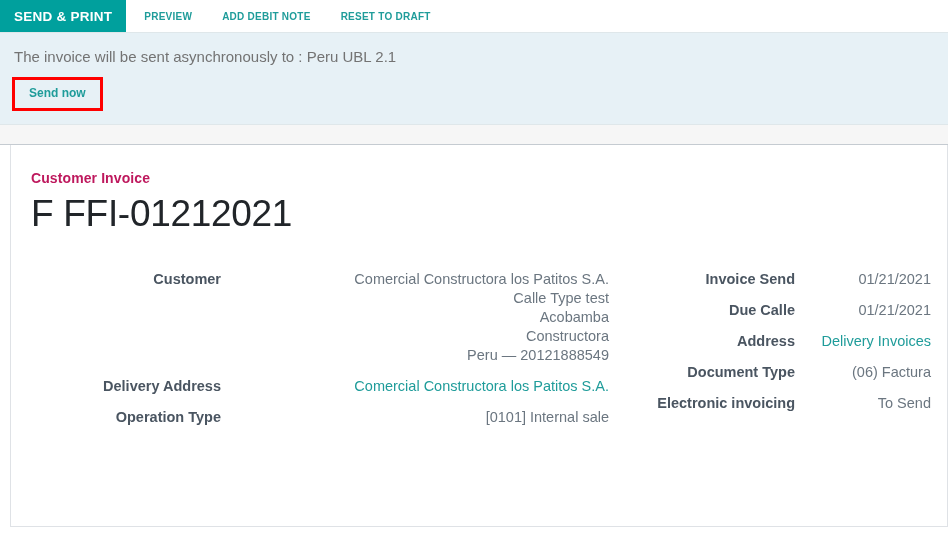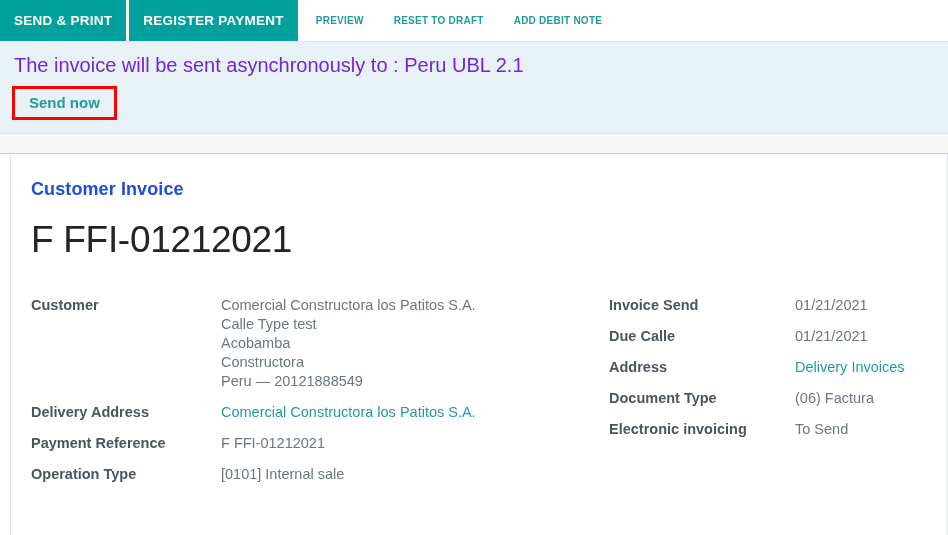--- a/index.html
+++ b/index.html
@@ -11,21 +11,21 @@
     height: 535px;
     overflow: hidden;
     background: #ffffff;
     font-family: "Liberation Sans", sans-serif;
     -webkit-font-smoothing: antialiased;
   }
 
   
   .toolbar {
     position: relative;
-    height: 41px;
+    height: 32px;
     background: #ffffff;
     display: flex;
     align-items: stretch;
     padding: 0;
     box-sizing: border-box;
   }
   .btn-primary {
     display: flex;
     align-items: center;
     justify-content: center;
@@ -63,37 +63,37 @@
   
   .banner {
     background: #e7f1f6;
     border-top: 1px solid #dfe7ea;
     border-bottom: 1px solid #dfe7ea;
     padding: 14px 0 17px 12px;
     box-sizing: border-box;
     height: 93px;
   }
   .banner-text {
-    color: #6d28d9;
-    font-size: 20px;
+    color: #737373;
+    font-size: 15px;
     line-height: 19px;
     margin: 0 0 11px 2px;
   }
   .send-now-wrap {
     display: inline-block;
     border: 3px solid #ff0000;
     padding: 0;
     line-height: 0;
   }
   .send-now {
     display: inline-block;
     background: transparent;
     border: none;
     color: #1f9c9a;
-    font-size: 15px;
+    font-size: 12px;
     font-weight: bold;
     padding: 4px 14px 5px 14px;
     cursor: pointer;
     font-family: "Liberation Sans", sans-serif;
     line-height: 19px;
   }
 
   
   .gutter {
     height: 19px;
@@ -112,39 +112,40 @@
     background: #ffffff;
     border-left: 1px solid #dfe2e6;
     border-right: 1px solid #dfe2e6;
     border-bottom: 1px solid #dfe2e6;
     box-sizing: border-box;
     height: 100%;
     padding: 25px 16px 0 20px;
   }
 
   .sheet-subtitle {
-    color: #1d4ed8;
-    font-size: 18px;
-    font-weight: bold;
-    margin: 0 0 18px 0;
+    color: #be185d;
+    font-size: 14px;
+    font-weight: bold;
+    margin: 0 0 6px 0;
     letter-spacing: .1px;
   }
   .sheet-title {
     color: #212529;
     font-size: 37px;
     font-weight: normal;
     margin: 0 0 34px 0;
     line-height: 44px;
     letter-spacing: -.3px;
   }
 
   
   .columns {
     display: flex;
     align-items: flex-start;
+    text-align: right;
   }
   .col-left  { width: 578px; flex: 0 0 578px; }
   .col-right { flex: 1 1 auto; }
 
   table.fields {
     border-collapse: collapse;
     width: 100%;
   }
   table.fields td {
     padding: 0 0 12px 0;
@@ -167,24 +168,23 @@
     cursor: pointer;
   }
   .addr-line { display: block; color: #6b7680; }
   .addr-line.first { margin-bottom: 0; }
 </style>
 </head>
 <body>
 
 <div class="toolbar">
   <button class="btn-primary">SEND &amp; PRINT</button>
-  <button class="btn-primary">REGISTER PAYMENT</button>
   <button class="btn-link">PREVIEW</button>
+  <button class="btn-link">ADD DEBIT NOTE</button>
   <button class="btn-link">RESET TO DRAFT</button>
-  <button class="btn-link">ADD DEBIT NOTE</button>
 </div>
 
 <div class="banner">
   <div class="banner-text">The invoice will be sent asynchronously to : Peru UBL 2.1</div>
   <span class="send-now-wrap">
     <button class="send-now">Send now</button>
   </span>
 </div>
 
 <div class="gutter"></div>
@@ -210,24 +210,20 @@
                 <span class="addr-line">Peru — 20121888549</span>
               </td>
             </tr>
             <tr>
               <td class="label">Delivery Address</td>
               <td class="value">
                 <span class="val-link">Comercial Constructora los Patitos S.A.</span>
               </td>
             </tr>
             <tr>
-              <td class="label">Payment Reference</td>
-              <td class="value">F FFI-01212021</td>
-            </tr>
-            <tr>
               <td class="label">Operation Type</td>
               <td class="value">[0101] Internal sale</td>
             </tr>
           </tbody>
         </table>
       </div>
 
       <div class="col-right">
         <table class="fields">
           <tbody>

